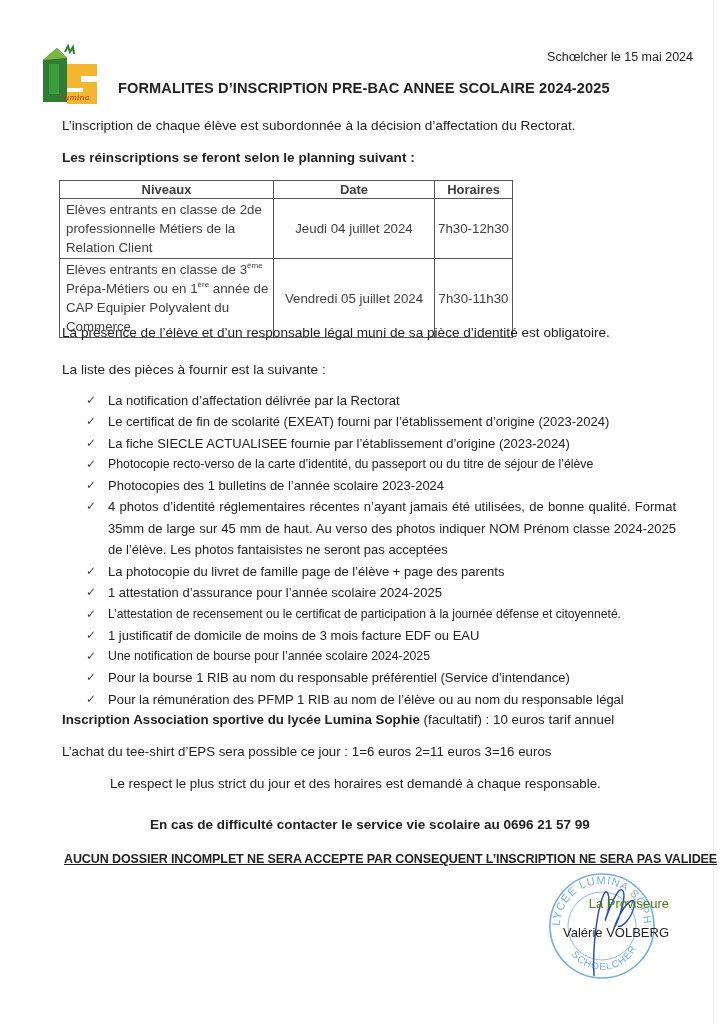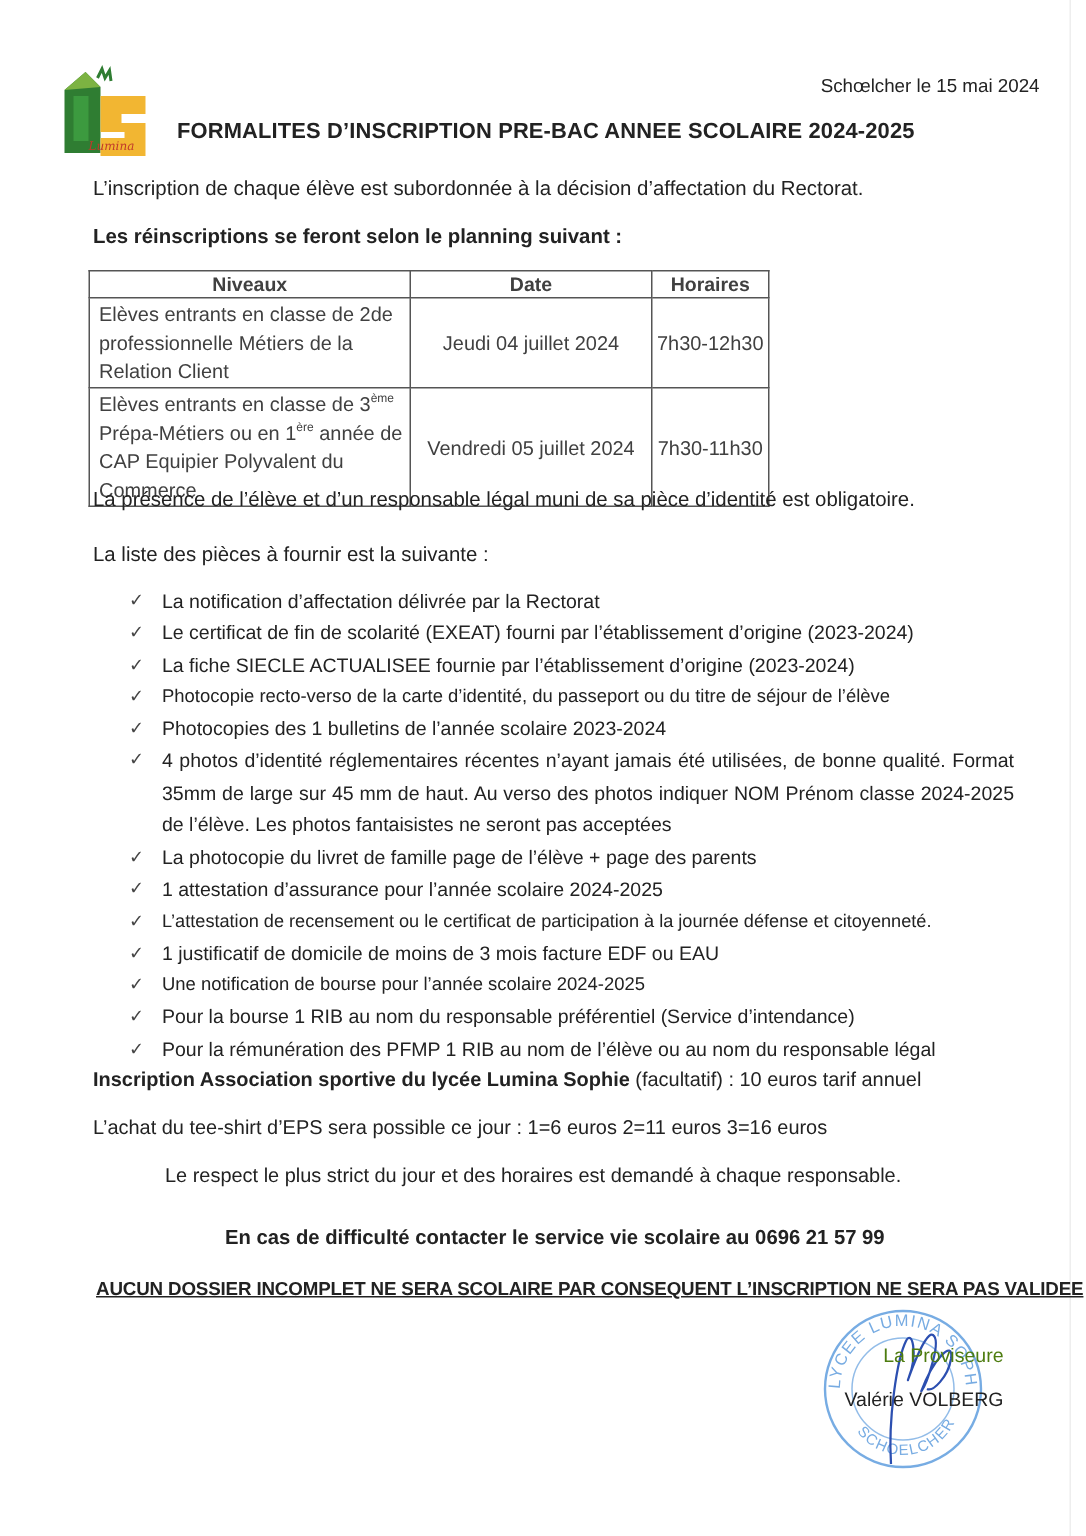--- a/index.html
+++ b/index.html
@@ -106,21 +106,21 @@
   <li><span class="check">✓</span><span class="txt">1 justificatif de domicile de moins de 3 mois facture EDF ou EAU</span></li>
   <li style="font-size:12.3px"><span class="check">✓</span><span class="txt">Une notification de bourse pour l’année scolaire 2024-2025</span></li>
   <li><span class="check">✓</span><span class="txt">Pour la bourse 1 RIB au nom du responsable préférentiel (Service d’intendance)</span></li>
   <li><span class="check">✓</span><span class="txt">Pour la rémunération des PFMP 1 RIB au nom de l’élève ou au nom du responsable légal</span></li>
 </ul>
 
 <div class="para p-asso"><span class="b">Inscription Association sportive du lycée Lumina Sophie</span><span> (facultatif) : 10 euros tarif annuel</span></div>
 <div class="para p-teeshirt">L’achat du tee-shirt d’EPS sera possible ce jour : 1=6 euros   2=11 euros   3=16 euros</div>
 <div class="para p-respect">Le respect le plus strict du jour et des horaires est demandé à chaque responsable.</div>
 <div class="para p-contact">En cas de difficulté contacter le service vie scolaire au 0696 21 57 99</div>
-<div class="para p-aucun">AUCUN DOSSIER INCOMPLET NE SERA SCOLAIRE PAR CONSEQUENT L’INSCRIPTION NE SERA PAS VALIDEE</div>
+<div class="para p-aucun">AUCUN DOSSIER INCOMPLET NE SERA ACCEPTE PAR CONSEQUENT L’INSCRIPTION NE SERA PAS VALIDEE</div>
 
 <svg class="stamp" viewBox="0 0 120 120">
   <defs>
     <path id="arcTop" d="M18,60 A42,42 0 0,1 102,60"></path>
     <path id="arcBot" d="M22,66 A38,38 0 0,0 98,66"></path>
   </defs>
   <circle cx="60" cy="60" r="52" fill="none" stroke="#4a90d9" stroke-width="1.6" opacity="0.75"></circle>
   <circle cx="60" cy="60" r="34" fill="none" stroke="#4a90d9" stroke-width="1" opacity="0.6"></circle>
   <text font-size="11" fill="#4a90d9" opacity="0.75" letter-spacing="1"><textPath href="#arcTop" id="stampTop">LYCEE LUMINA SOPHIE</textPath></text>
   <text font-size="10" fill="#4a90d9" opacity="0.75" letter-spacing="1"><textPath href="#arcBot" id="stampBot" startOffset="20%">SCHOELCHER</textPath></text>

